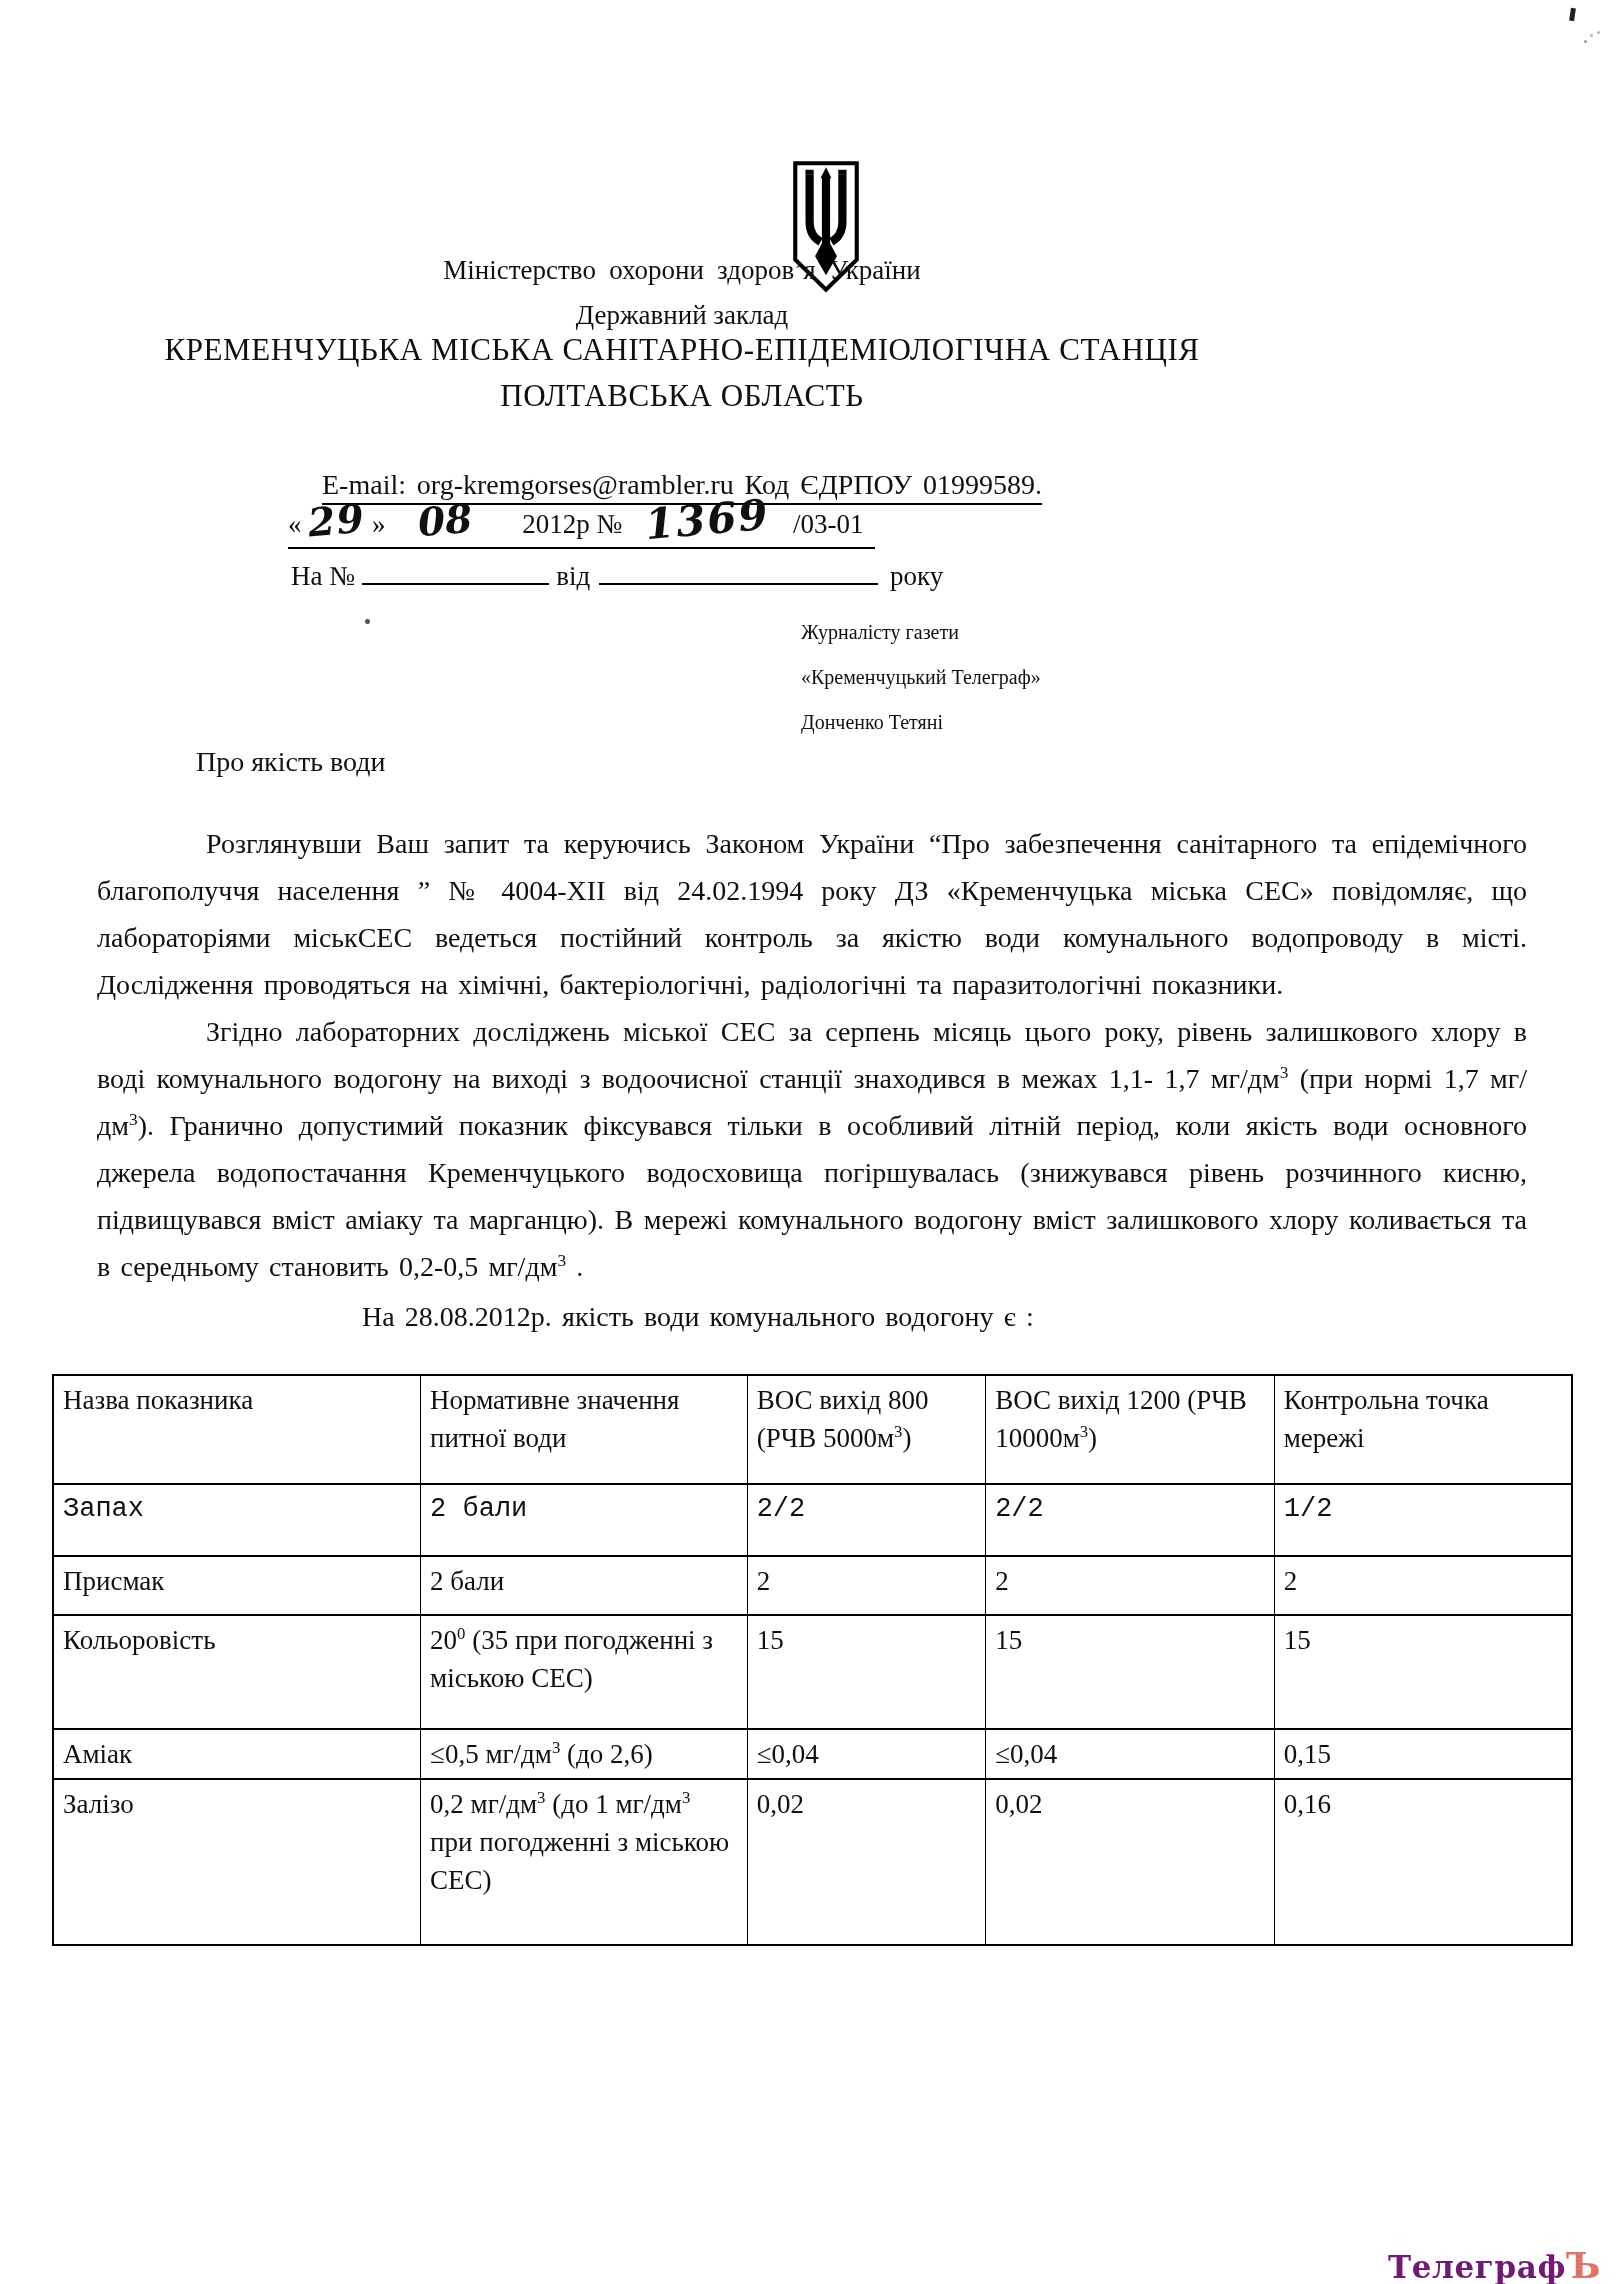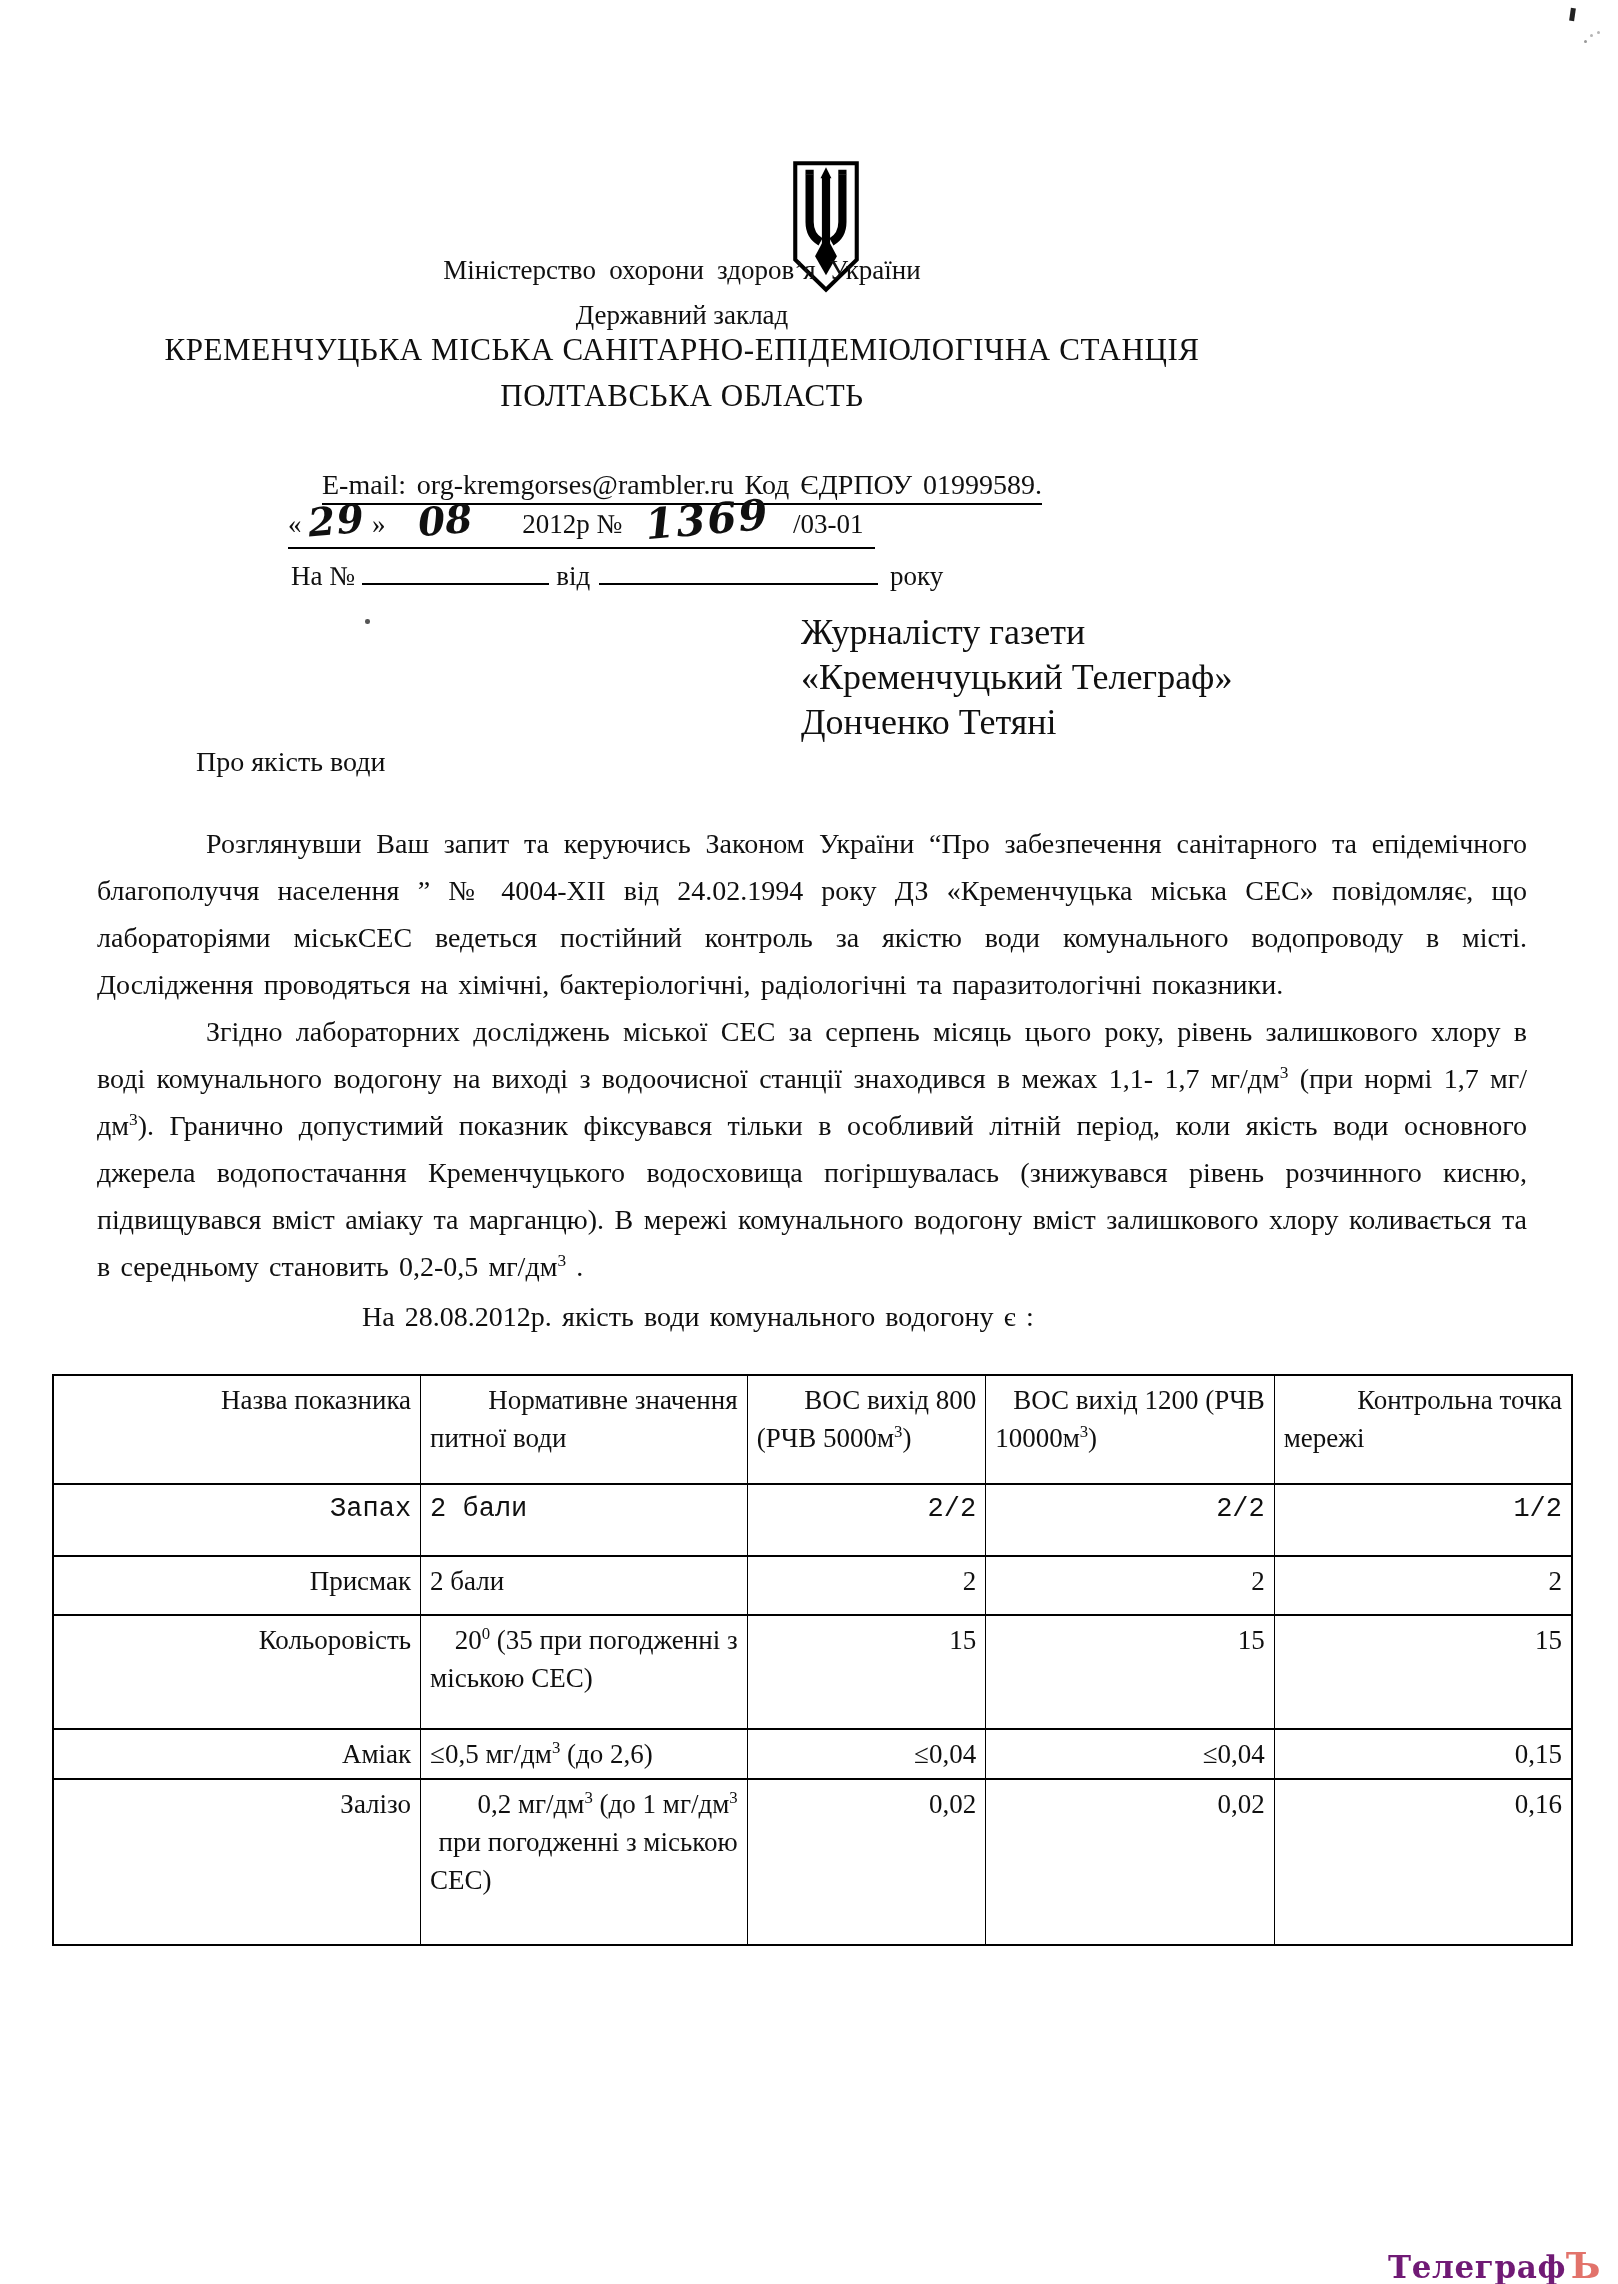--- a/index.html
+++ b/index.html
@@ -39,40 +39,40 @@
   .hw.num{font-size:42px;letter-spacing:1.9px;}
   .sp30{display:inline-block;width:19.5px;}
   .sp55{display:inline-block;width:36px;}
   .sp15{display:inline-block;width:9.7px;}
   .naline{position:absolute;left:291px;top:554px;font-size:27px;}
   .blank{display:inline-block;border-bottom:2.6px solid #000;height:29px;vertical-align:baseline;}
   .b1{width:187px;margin:0 7.8px 0 6.5px;}
   .b2{width:279px;margin:0 11.7px 0 9px;}
 
   
-  .recipient{position:absolute;left:801px;top:610px;font-size:36px;line-height:45px;}
+  .recipient{position:absolute;left:801px;top:610px;font-size:20px;line-height:45px;}
   .subject{position:absolute;left:196px;top:746px;font-size:28px;}
 
   
   .bodyflow{position:absolute;left:97px;top:820px;width:1430px;font-size:28px;line-height:47px;}
   .para{margin:0;text-align:justify;word-spacing:3.2px;}
   .para.ind{text-indent:109px;}
   .para.p3{text-align:left;text-indent:265px;margin-top:2.6px;}
   sup{font-size:0.62em;line-height:0;vertical-align:super;}
 
   
   table.wq{
     border-collapse:collapse;table-layout:fixed;
     width:1521px;margin:34px 0 0 -45px;
     font-size:27px;line-height:38px;
   }
   table.wq th,table.wq td{
     border:1.3px solid #000;
     border-top-width:2.6px;border-bottom-width:2.6px;
-    vertical-align:top;text-align:right;font-weight:400;
+    vertical-align:top;text-align:left;font-weight:400;
     padding:5.2px 9px;
     margin-left:28px;
   }
   table.wq{border:2.6px solid #000;}
   th.j,td.j{text-align:justify;text-align-last:left;}
   tr.rh {height:109px;}
   tr.r0 {height:72px;font-family:Liberation Mono, monospace;}
   tr.r1 {height:59px;}
   tr.r2 {height:114px;}
   tr.r3 {height:117px;}

